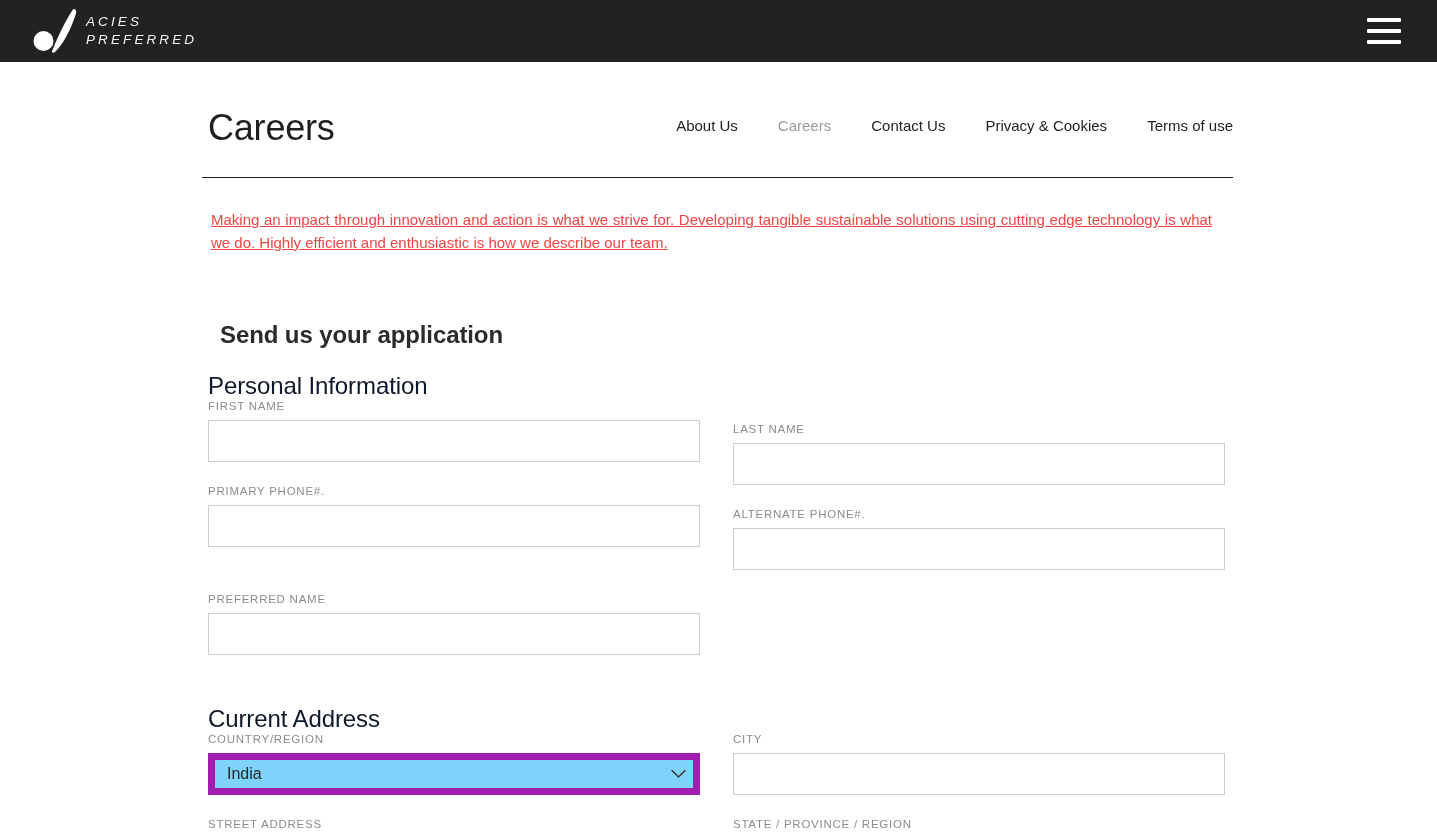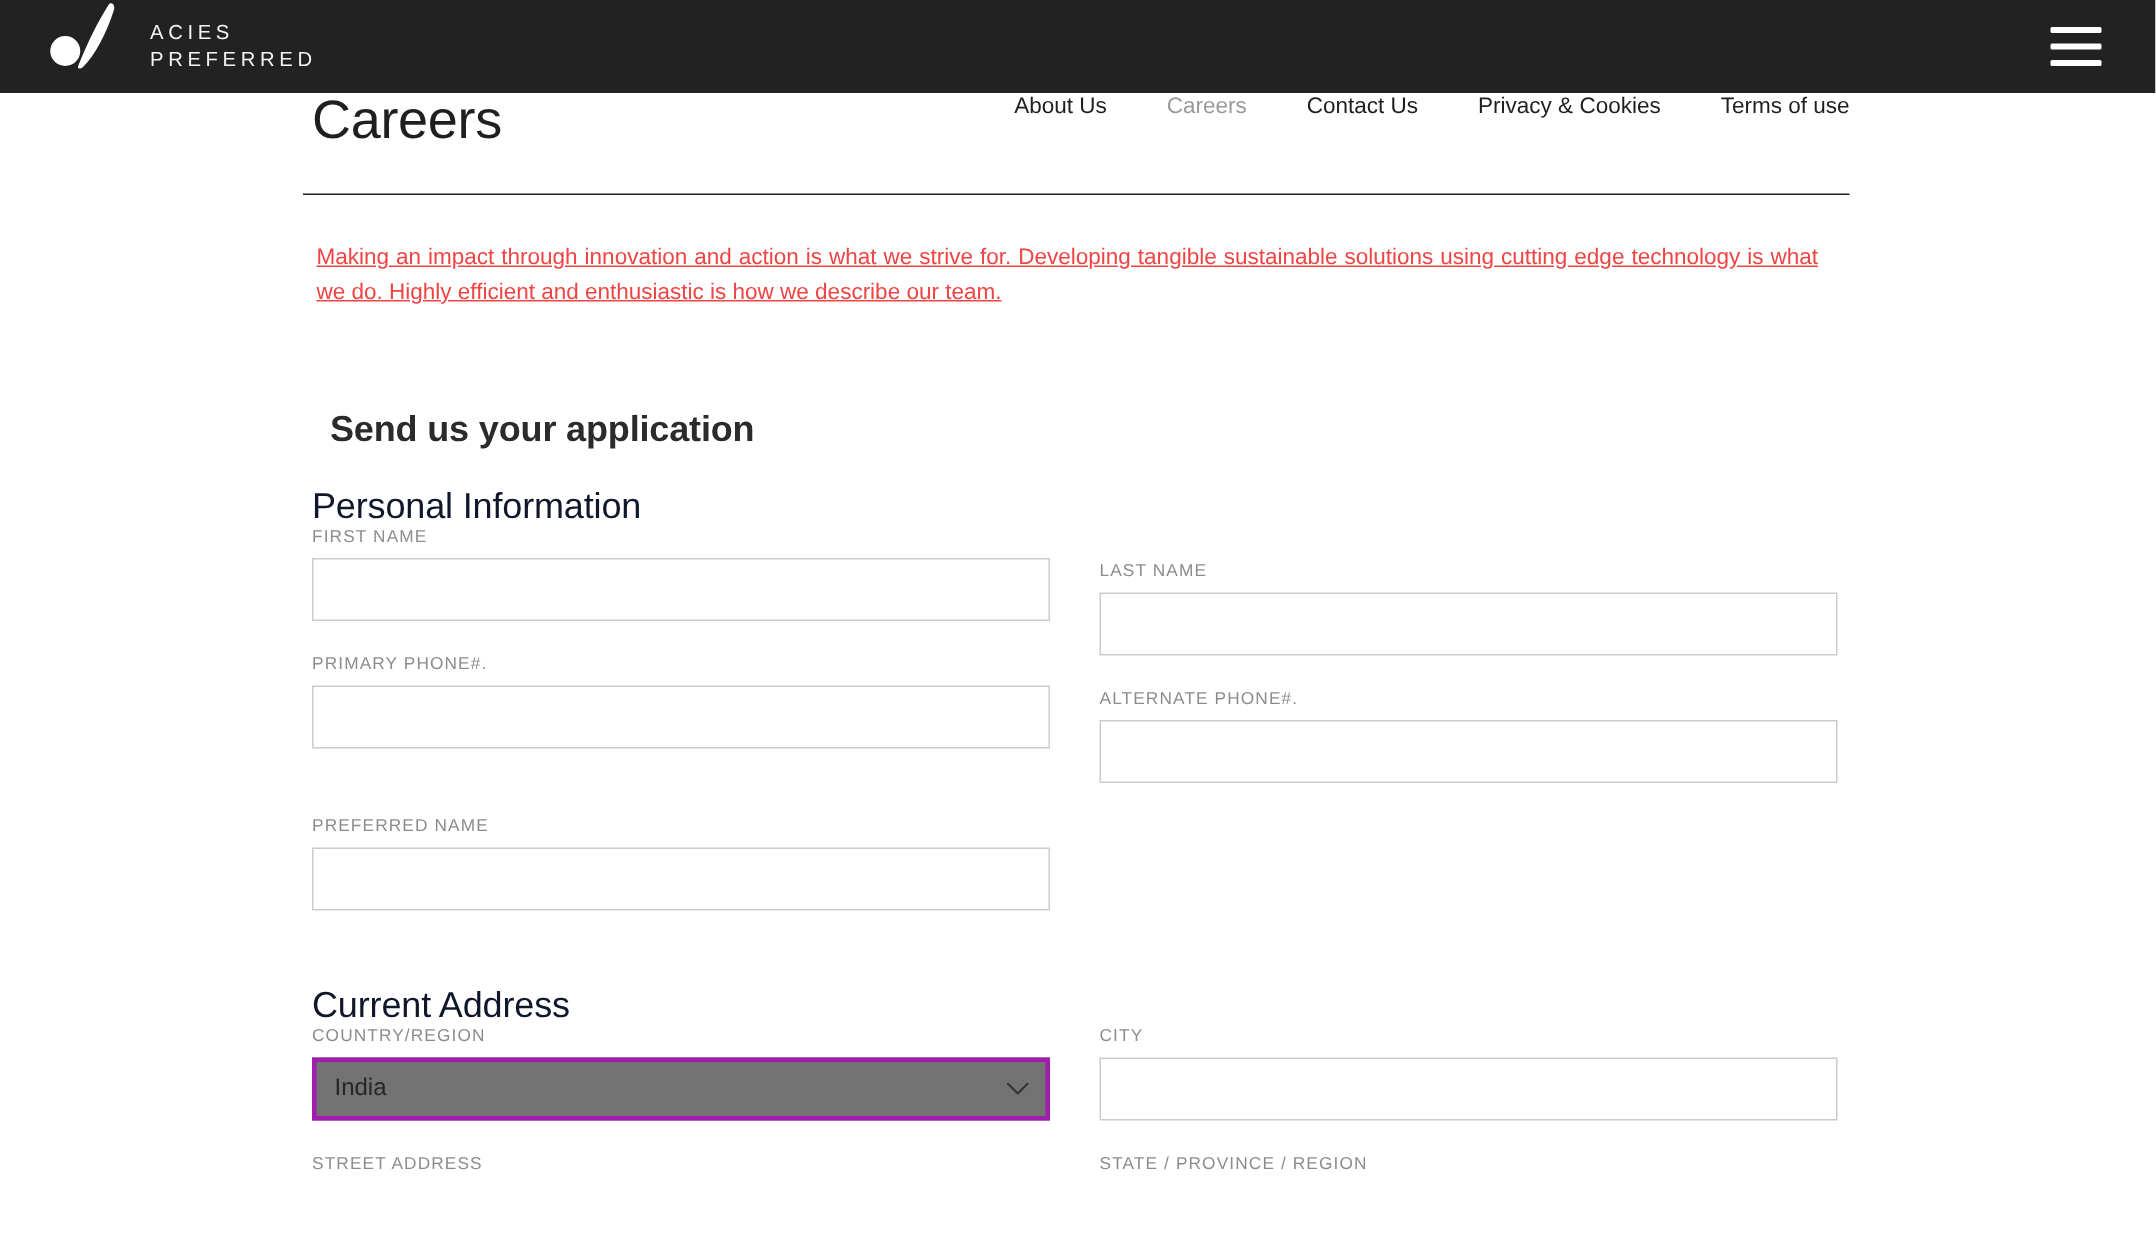--- a/index.html
+++ b/index.html
@@ -21,23 +21,25 @@
     height: 62px;
     background: #222222;
     display: flex;
     align-items: center;
     justify-content: space-between;
     padding: 0 22px 0 20px;
     position: relative;
   }
   .brand {
     display: flex;
-    gap: 14px;
+    align-items: center;
+    gap: 0;
     height: 100%;
     padding-left: 10px;
+    font-style: italic;
   }
   .logo-mark {
     width: 56px;
     height: 48px;
     position: relative;
     flex: none;
   }
   .logo-mark svg { display: block; }
   .brand-text {
     display: flex;
@@ -70,22 +72,23 @@
   }
 
   
   .page {
     width: 1437px;
     padding-left: 202px;
     padding-right: 204px;
   }
   .page-head {
     display: flex;
-    align-items: flex-start;
+    align-items: center;
     justify-content: space-between;
+    padding-top: 48px;
   }
   .page-title {
     font-size: 36px;
     font-weight: 400;
     color: #1f1f1f;
     letter-spacing: -0.2px;
     margin: 0;
     padding-left: 6px;
     line-height: 1;
   }
@@ -171,22 +174,22 @@
   }
   .field-gap { margin-top: 23px; }
 
   .select-wrap {
     position: relative;
     width: 492px;
   }
   .field-select {
     width: 492px;
     height: 42px;
-    border: 3px solid #a21caf;
-    background: #737373;
+    border: 7px solid #a21caf;
+    background: #7dd3fc;
     font-family: "Liberation Sans", sans-serif;
     font-size: 16px;
     color: #262626;
     padding: 0 34px 0 12px;
     outline: none;
     border-radius: 0;
     appearance: none;
     -webkit-appearance: none;
     display: block;
   }

